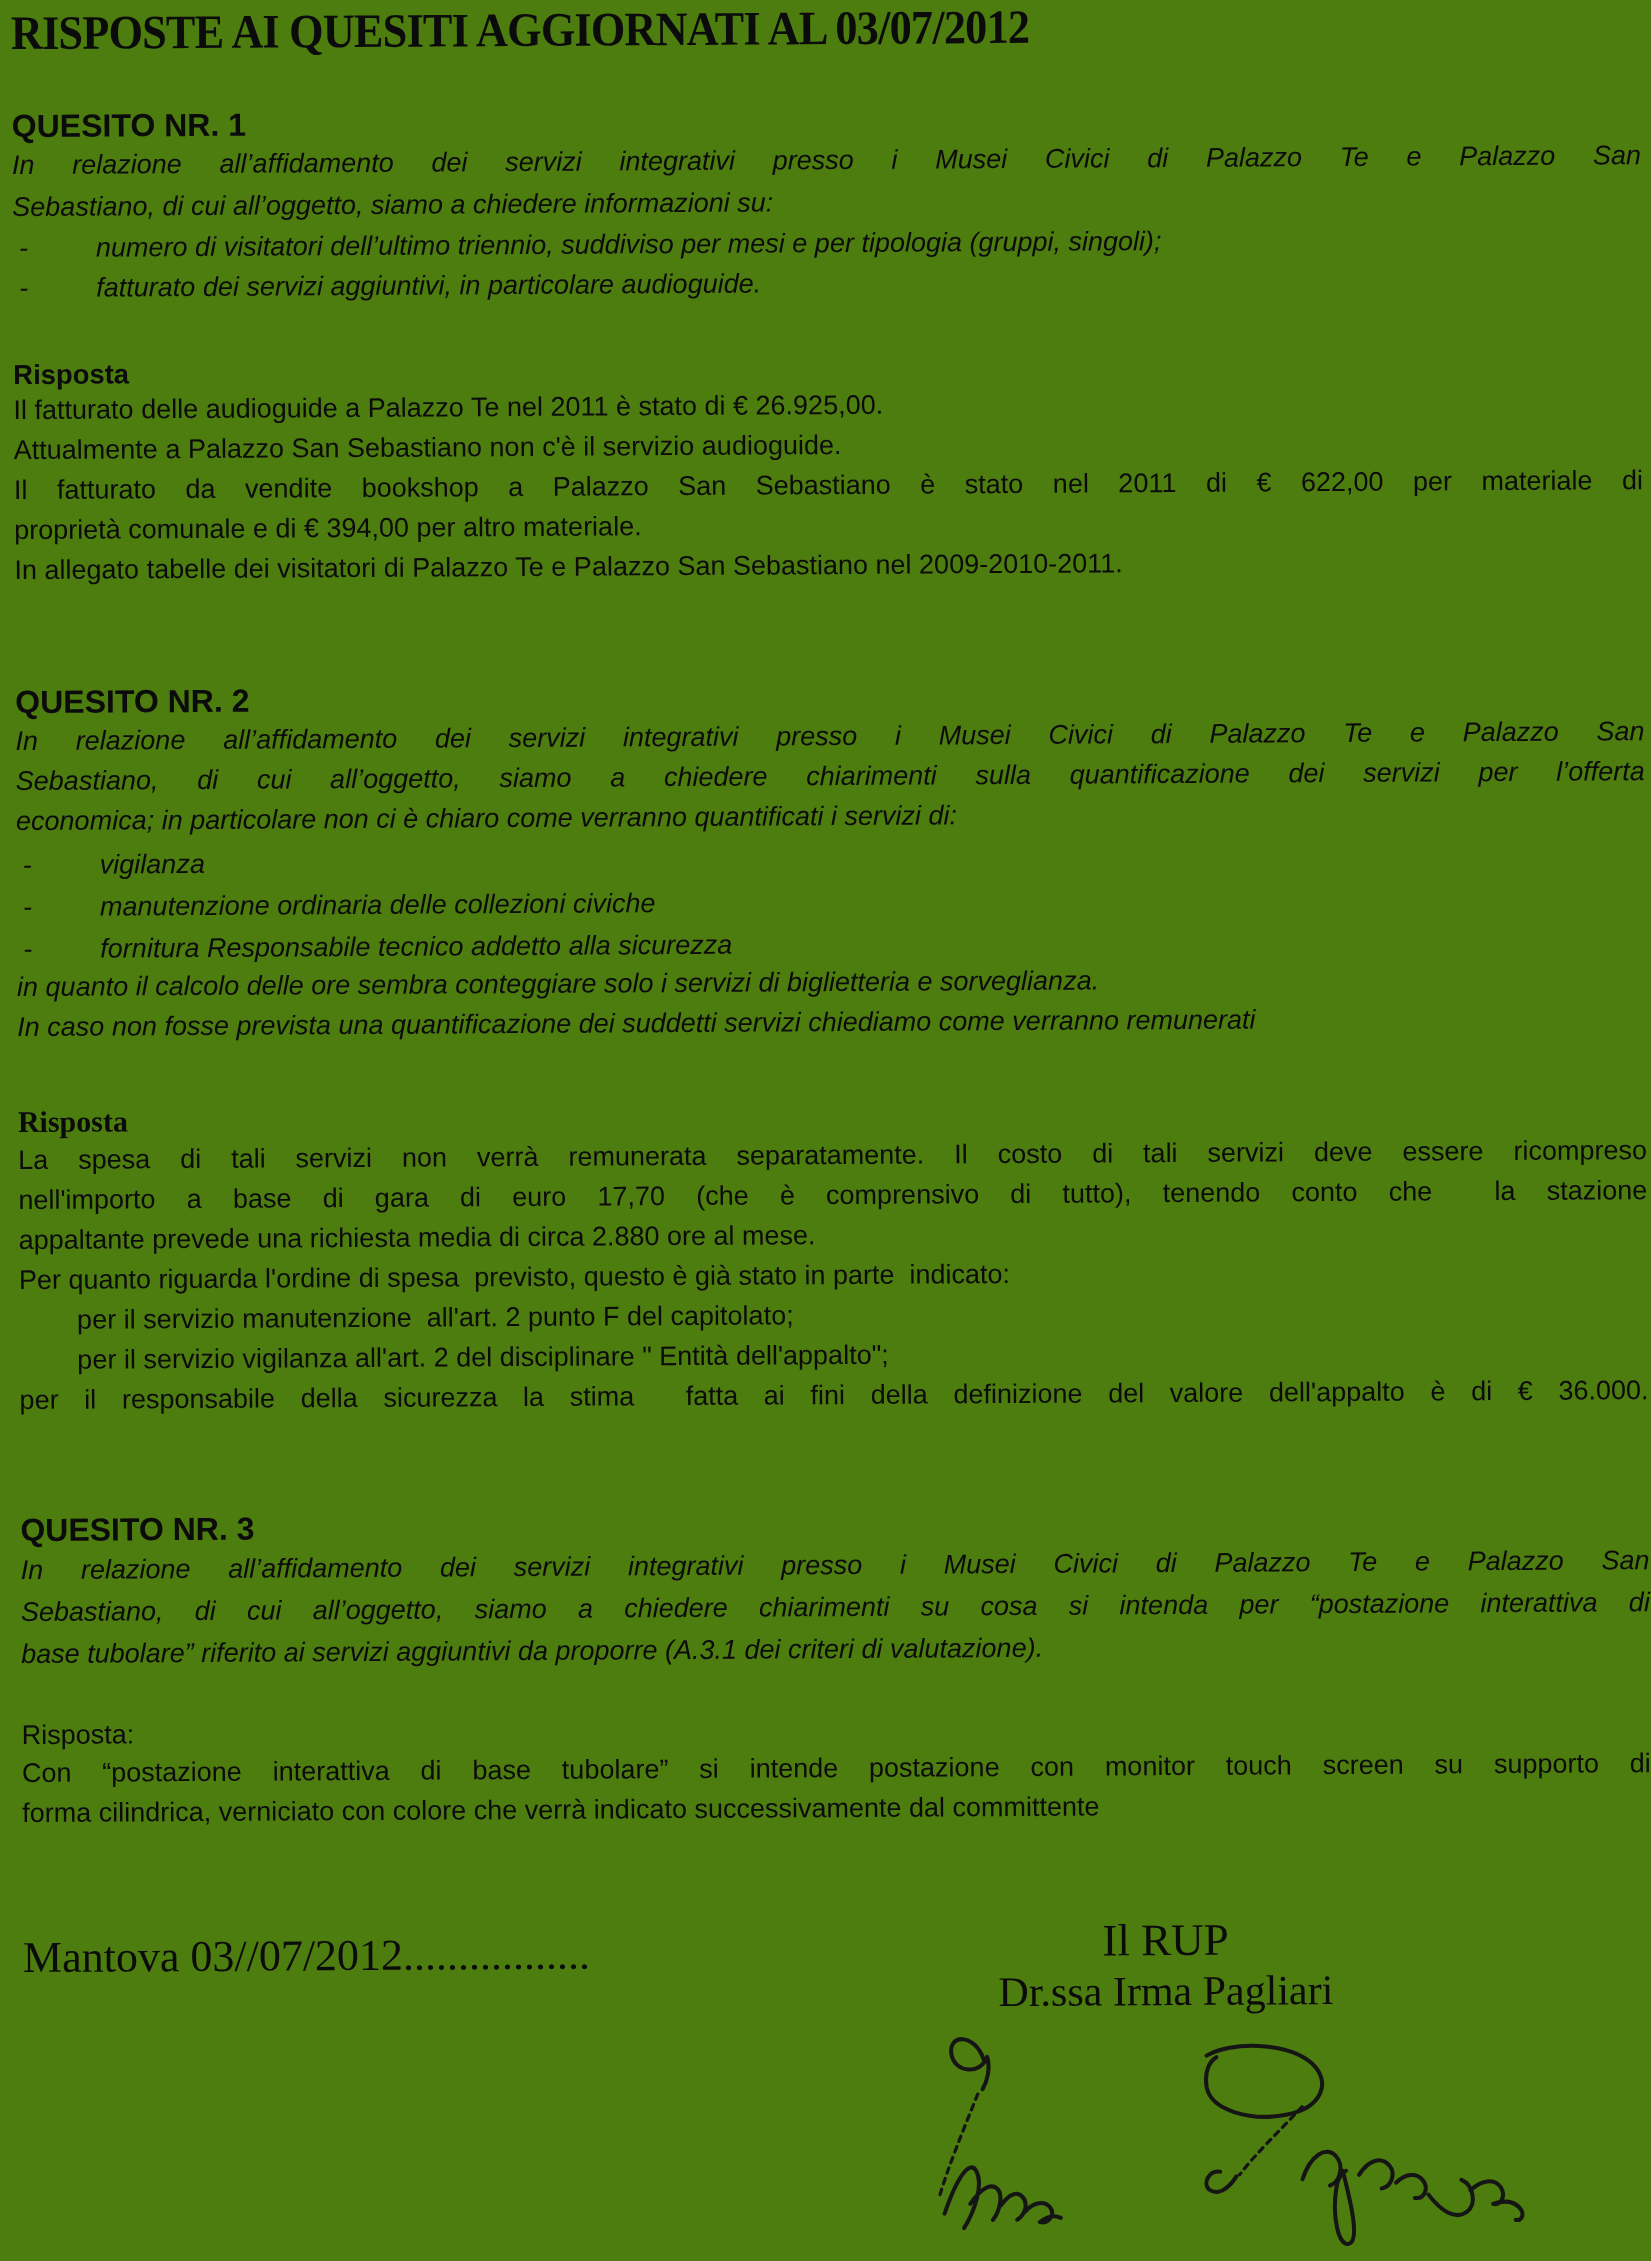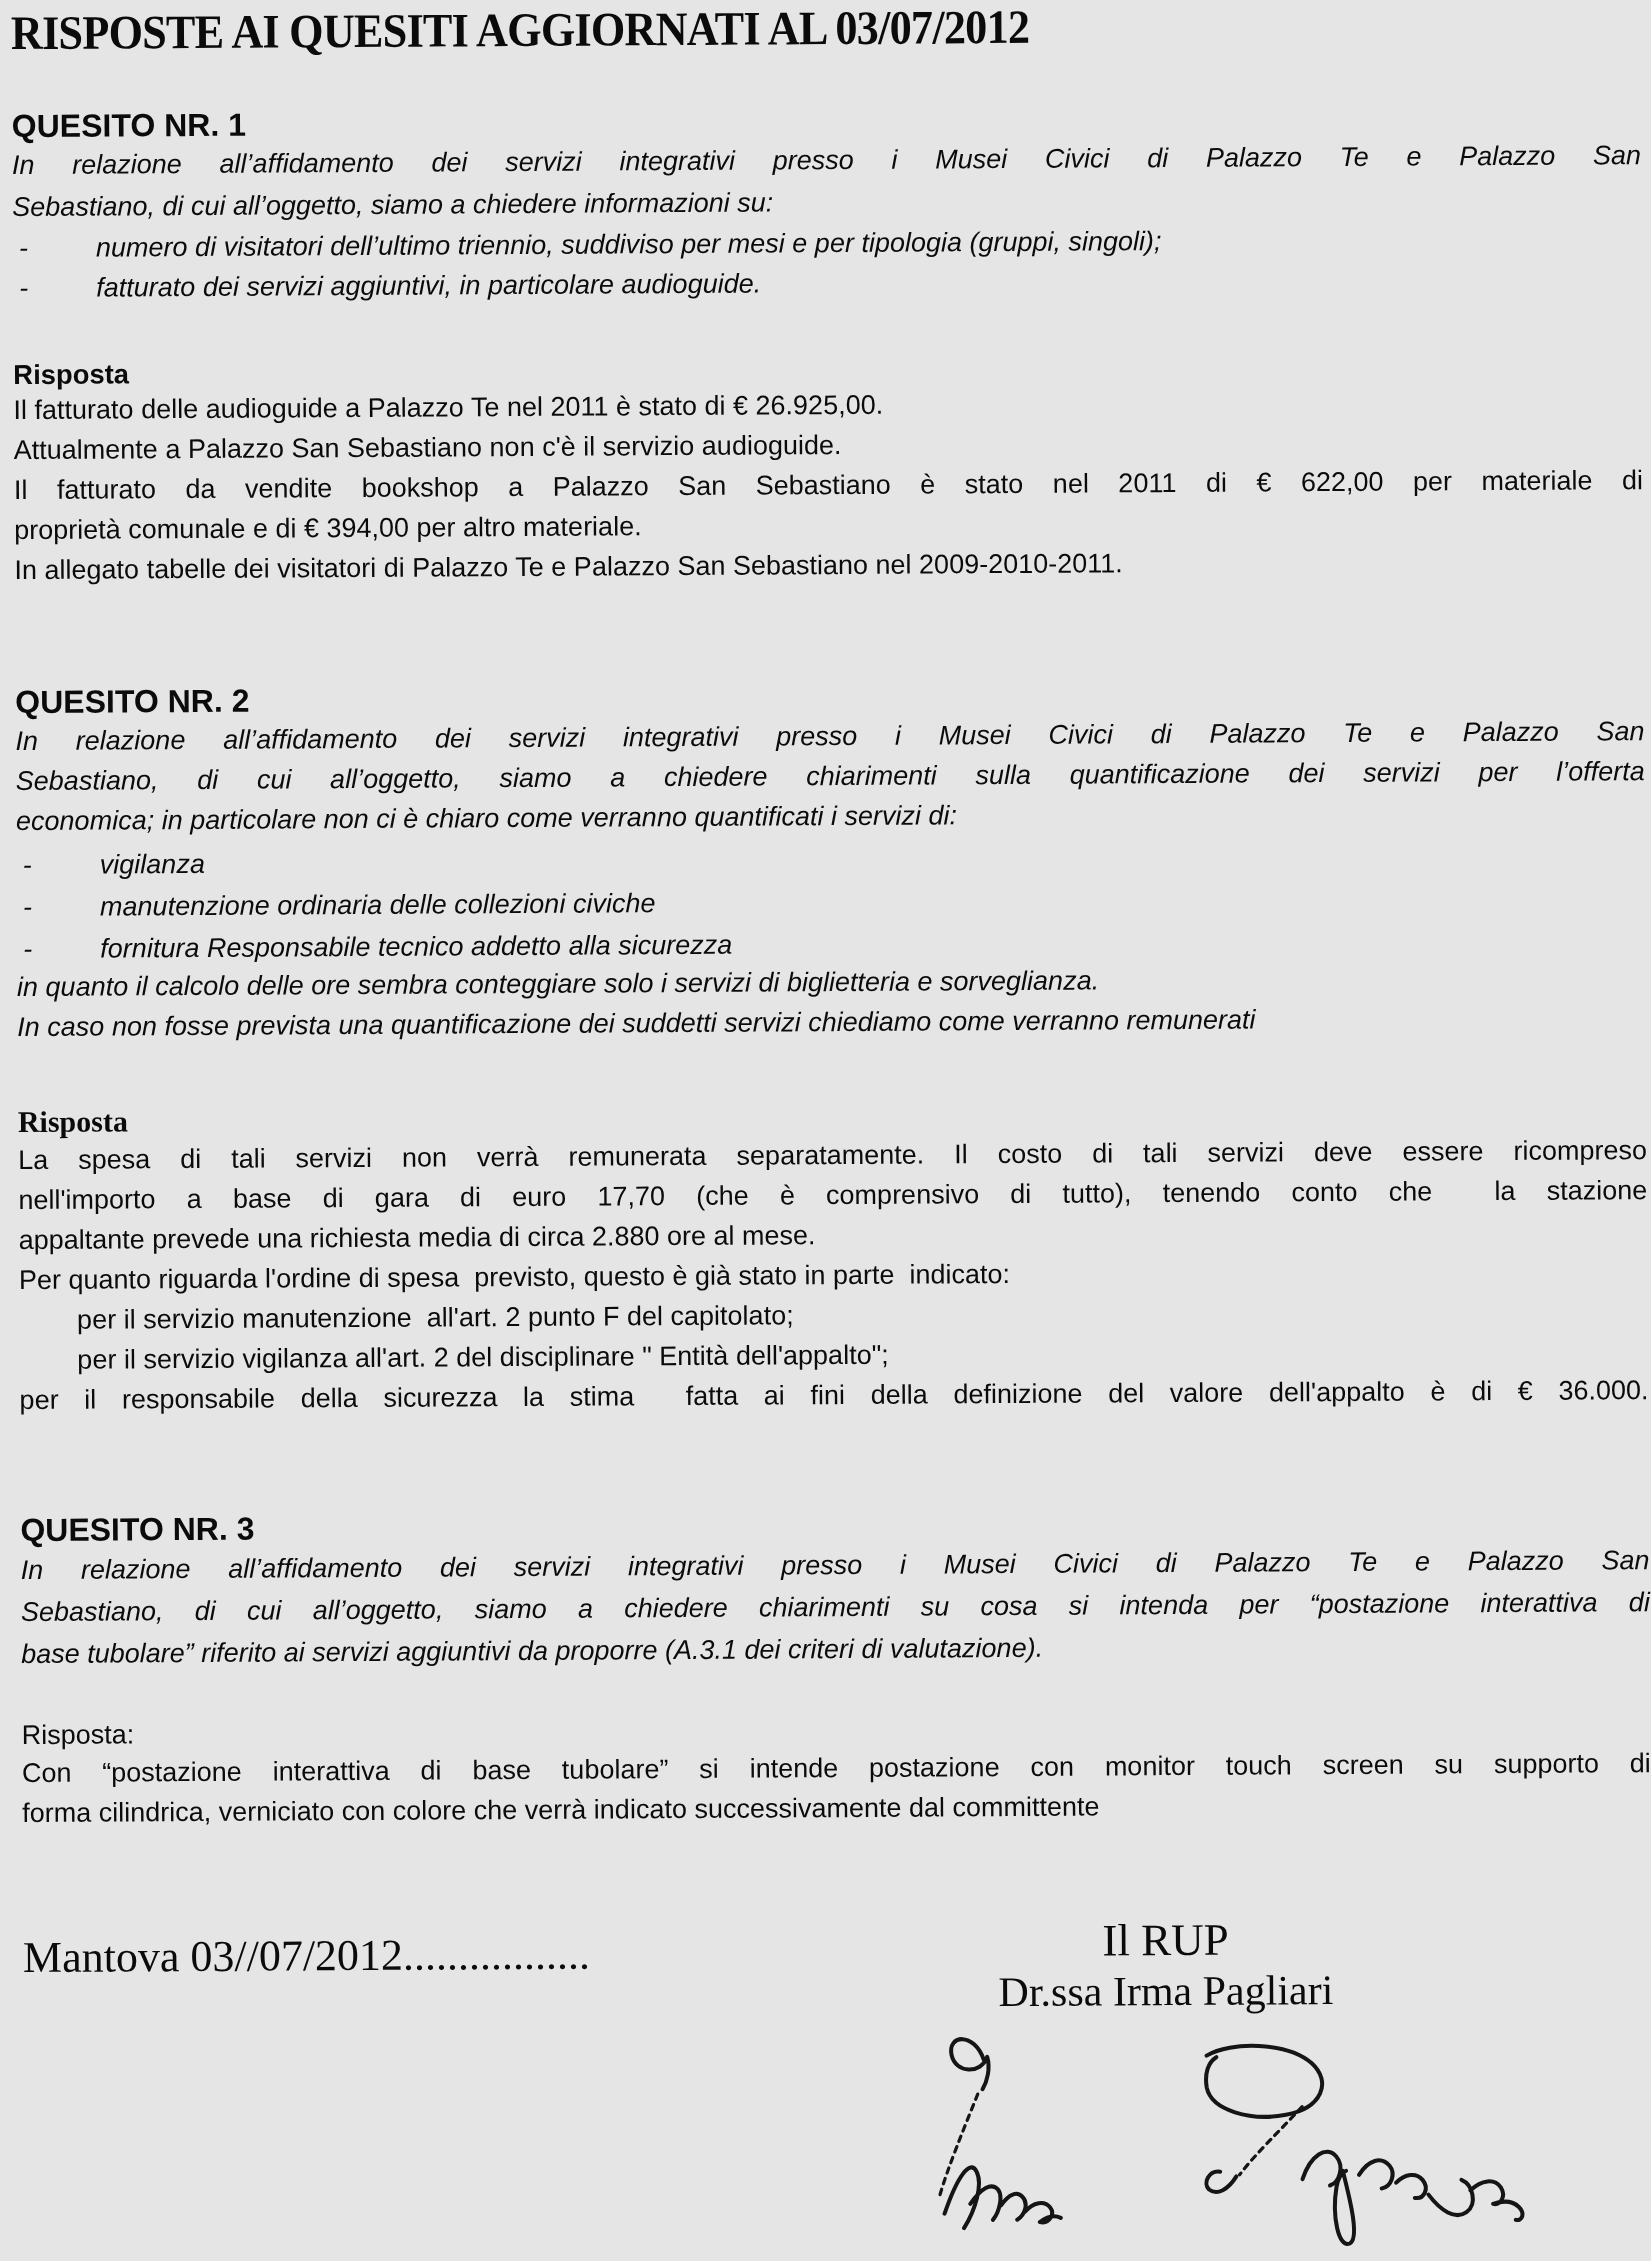--- a/index.html
+++ b/index.html
@@ -1,19 +1,19 @@
 <!DOCTYPE html>
 <html lang="it" style="font-size:13px"><head>
 <meta charset="utf-8">
 <style>
   html,body{margin:0;padding:0;background:#777;}
   .page{
     position:relative;
     width:1651px;height:2261px;
-    background:#e5e5e5;
+    background:#4d7c0f;
     overflow:hidden;
     color:#0b0b0b;
     font-family:"Liberation Sans",sans-serif;
   }
   .sheet{
     position:absolute;inset:0;
     transform:rotate(-0.35deg);
     transform-origin:24px 48px;
   }
   .sec{position:absolute;left:11.3px;width:1629px;}

